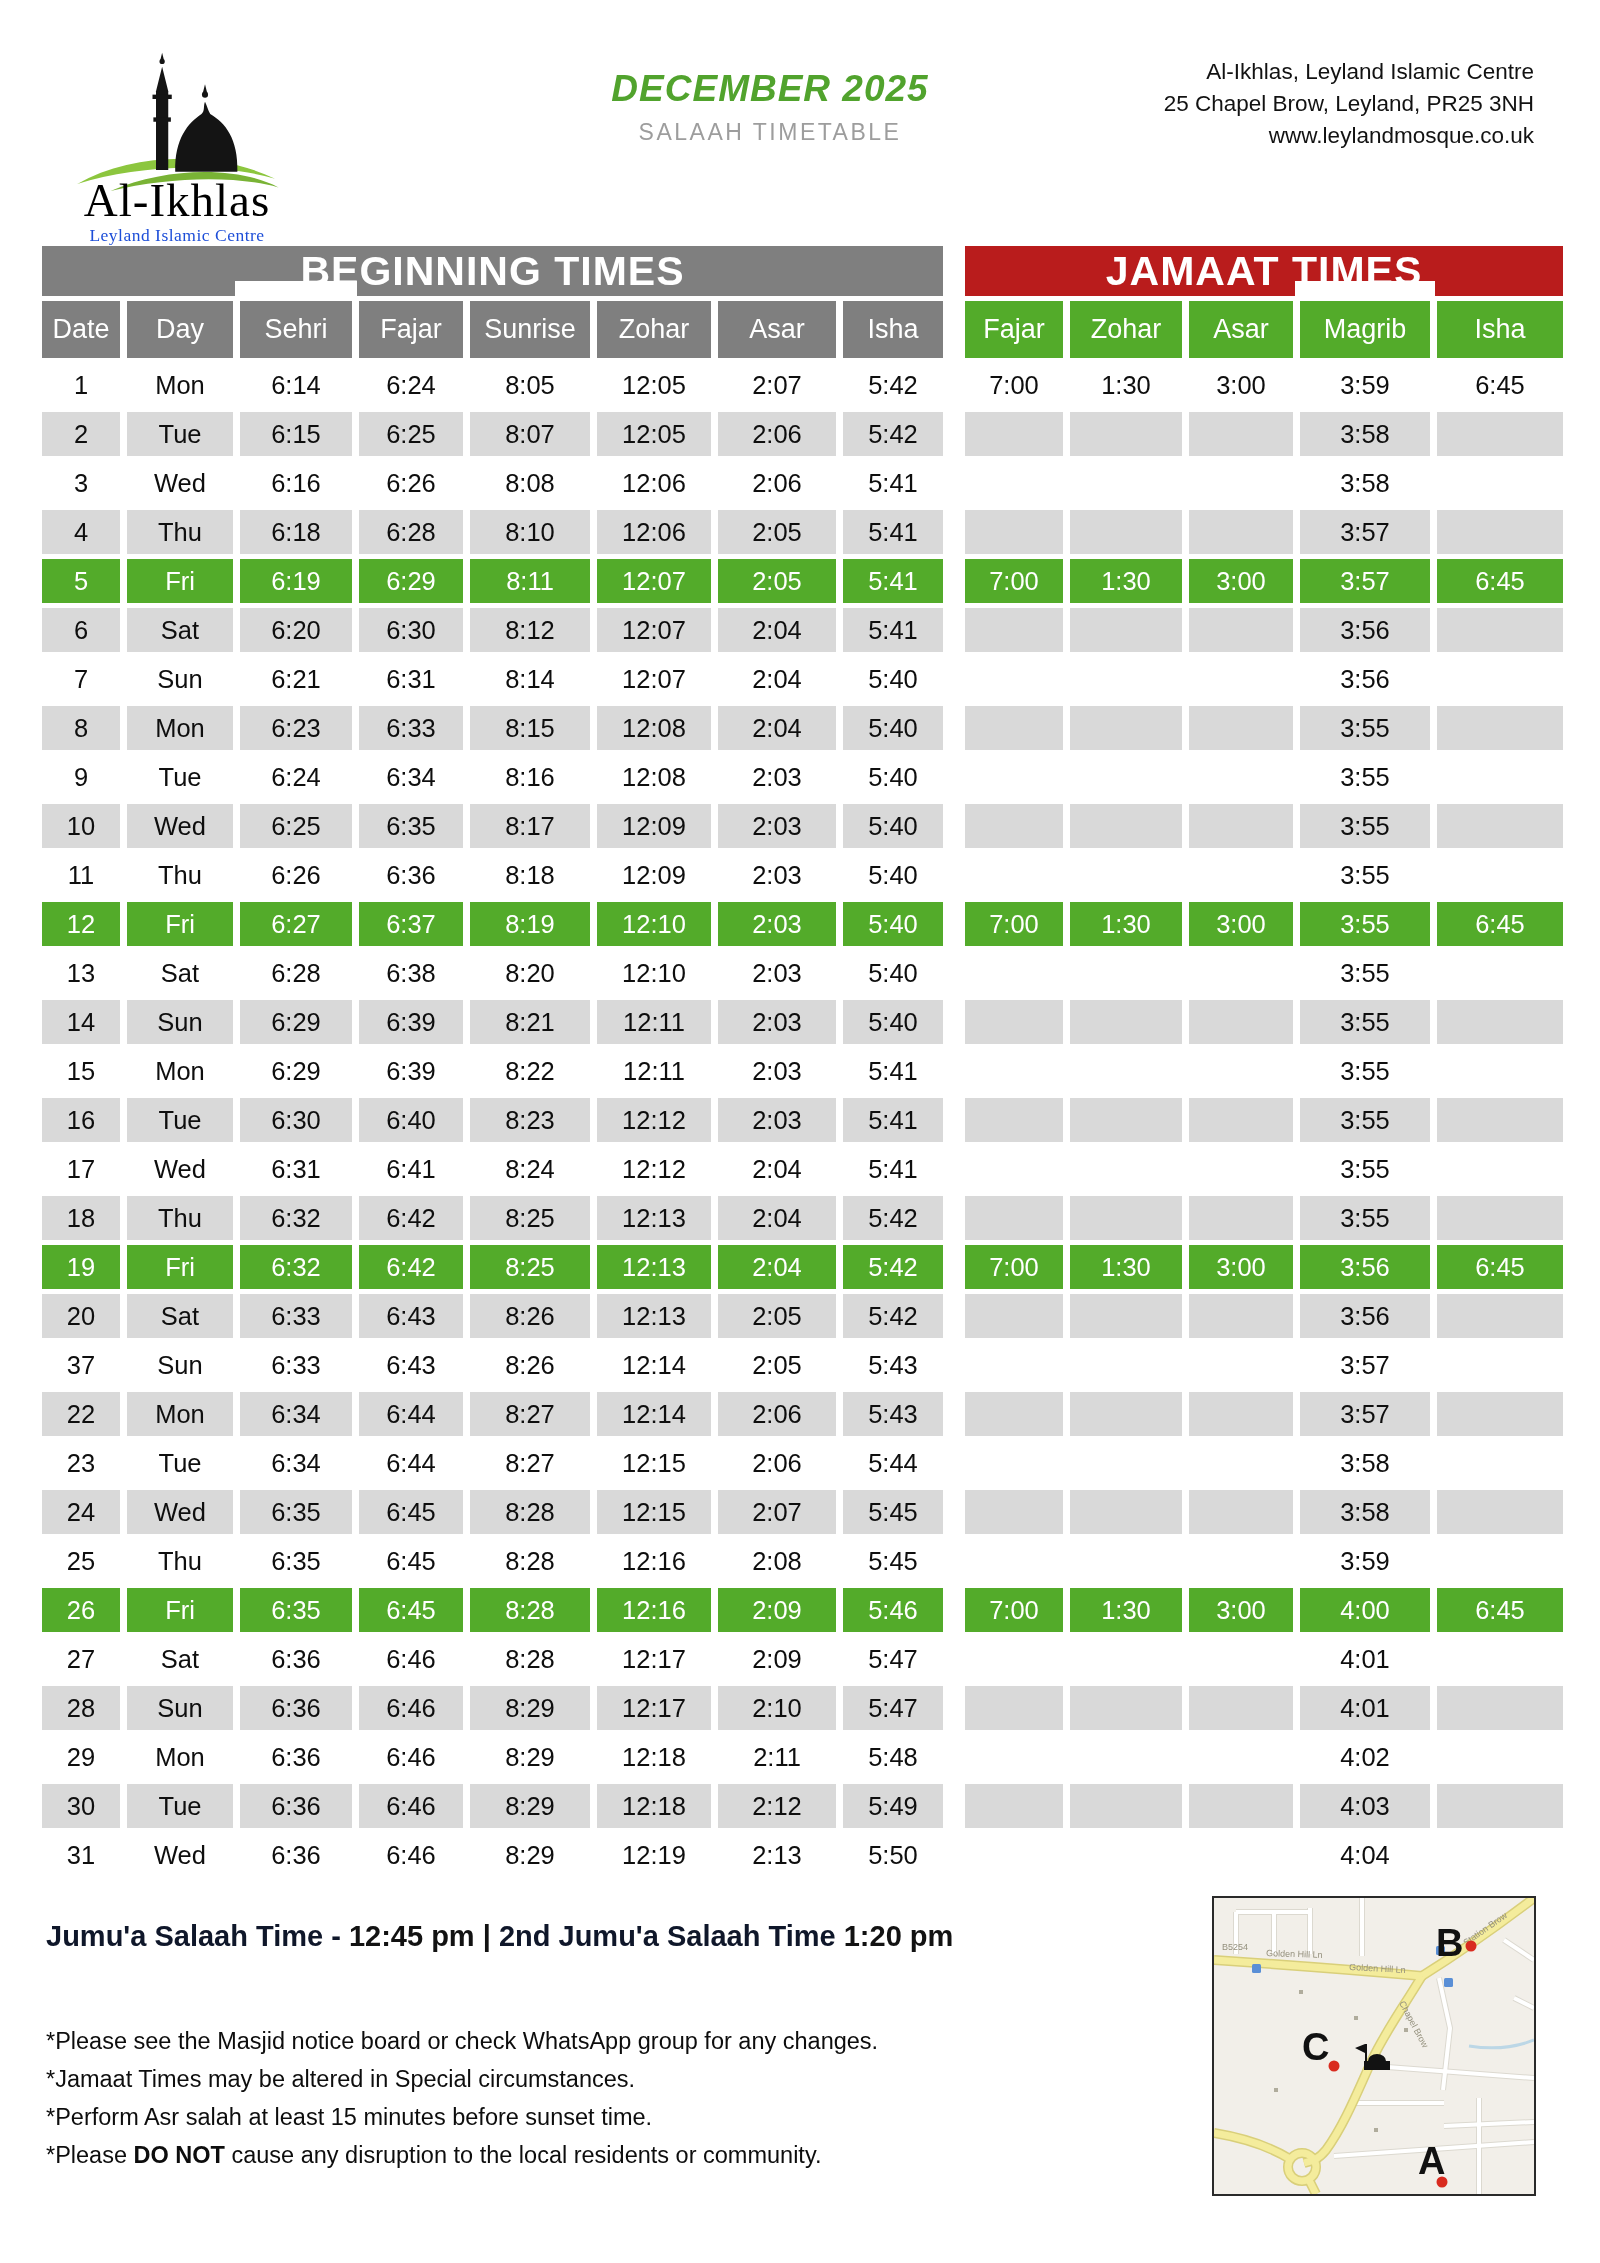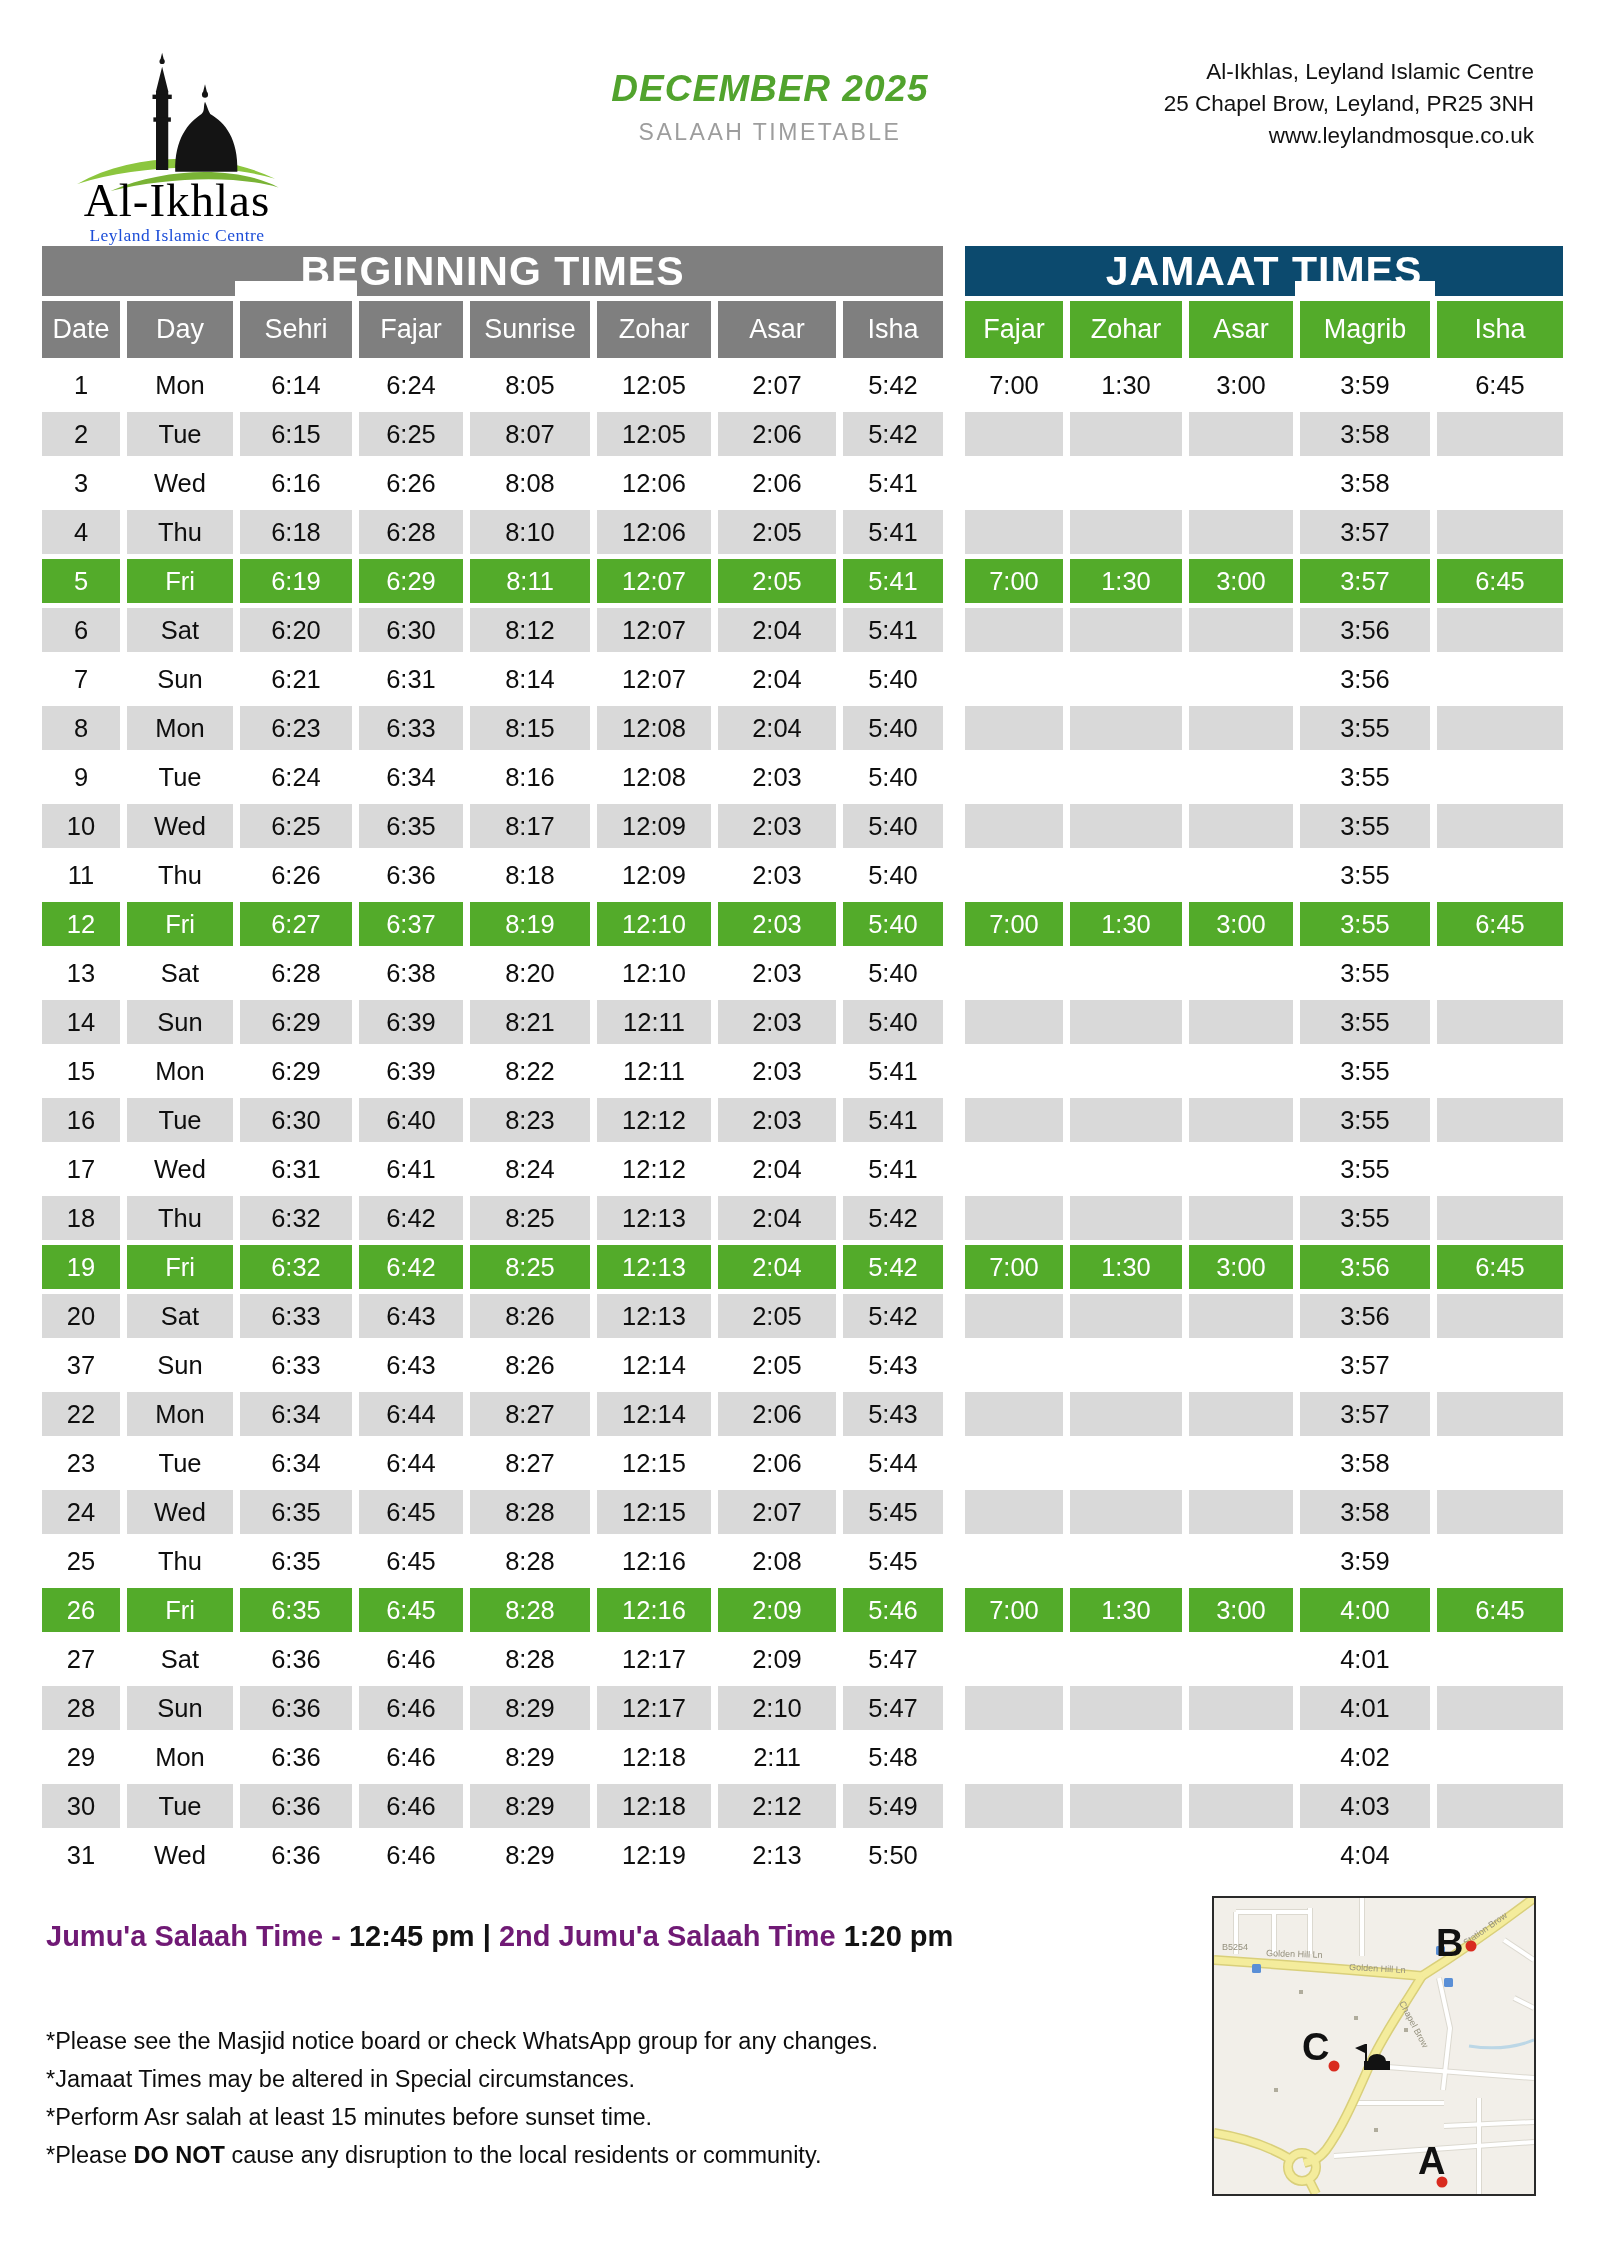--- a/index.html
+++ b/index.html
@@ -21,32 +21,32 @@
   .grid{
     position:absolute;left:42px;top:246px;width:1521px;
     display:grid;
     grid-template-columns:78px 106px 112px 104px 120px 114px 118px 100px 8px 98px 112px 104px 130px 126px;
     grid-template-rows:50px 57px;
     grid-auto-rows:44px;
     column-gap:7px;row-gap:5px;
   }
   .sec{display:flex;align-items:center;justify-content:center;color:#fff;font-weight:bold;font-size:41px;letter-spacing:1px;}
   .sec-beg{grid-column:1/9;background:#7f7f7f;}
-  .sec-jam{grid-column:10/15;background:#0c4a6e;}
+  .sec-jam{grid-column:10/15;background:#b91c1c;}
   .ch{display:flex;align-items:center;justify-content:center;background:#7f7f7f;color:#fff;font-size:27px;}
   .ch.jam{background:#53ab2a;}
   .ch.hl{position:relative;box-shadow:0 0 0 5px #fff;z-index:2;}
   .ch.hl::before{content:'';position:absolute;left:-5px;right:-5px;top:-20px;height:20px;background:#fff;}
   .c{display:flex;align-items:center;justify-content:center;font-size:25.5px;color:#0e0e0e;background:#fff;}
   .c.g{background:#d9d9d9;}
   .c.f{background:#53ab2a;color:#fff;}
   .spacer{background:#fff;}
   
   .jumua{position:absolute;left:46px;top:1920px;font-size:29px;font-weight:bold;color:#121212;}
-  .jumua .grn{color:#701a75;}
+  .jumua .grn{color:#0f172a;}
   .notes{position:absolute;left:46px;top:2022px;font-size:23.5px;line-height:38px;color:#0d0d0d;}
   .notes b{font-weight:bold;}
   .map{position:absolute;left:1212px;top:1896px;width:320px;height:296px;border:2px solid #2a2a2a;box-sizing:content-box;background:#f2efe9;}
 </style>
 </head>
 <body>
 
 <div class="logo">
   <svg width="210" height="180" viewBox="0 0 240 190">
 

